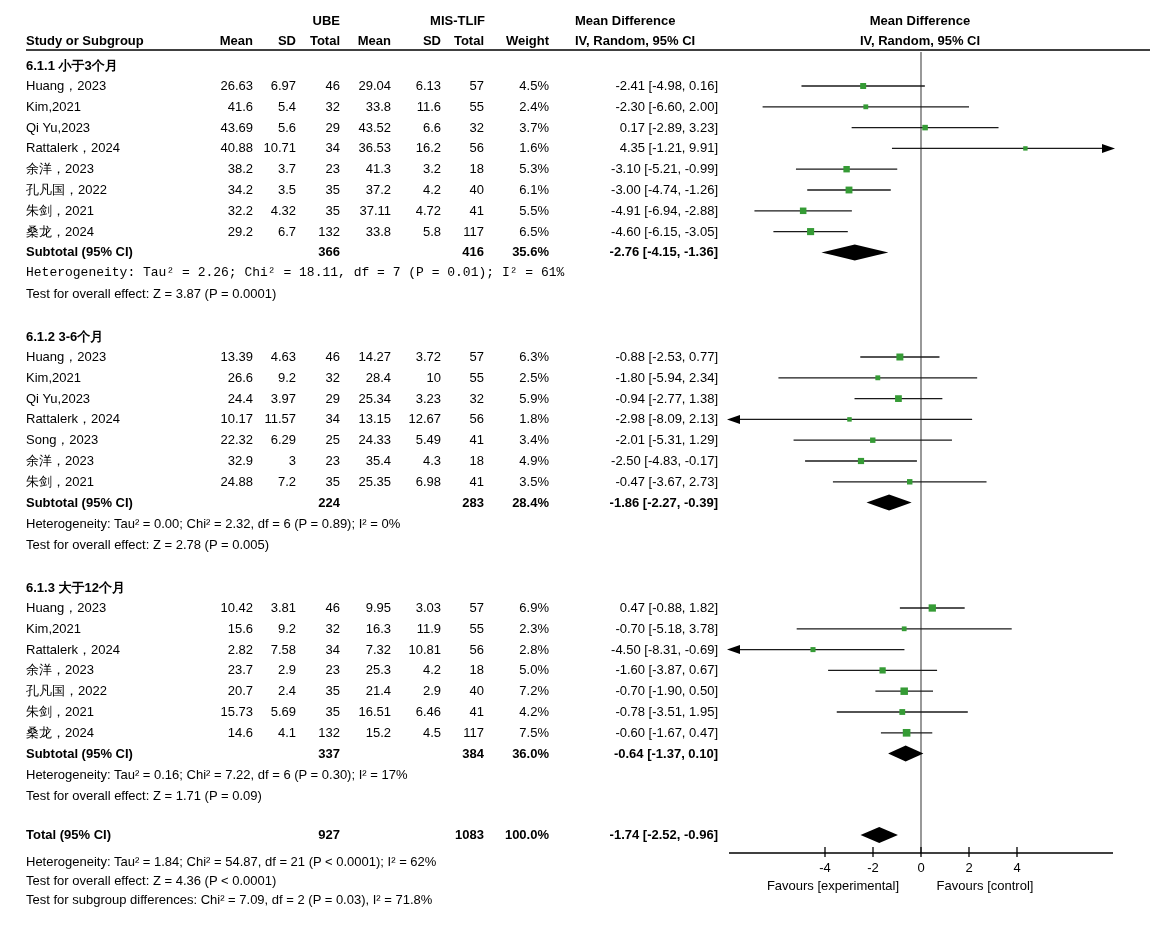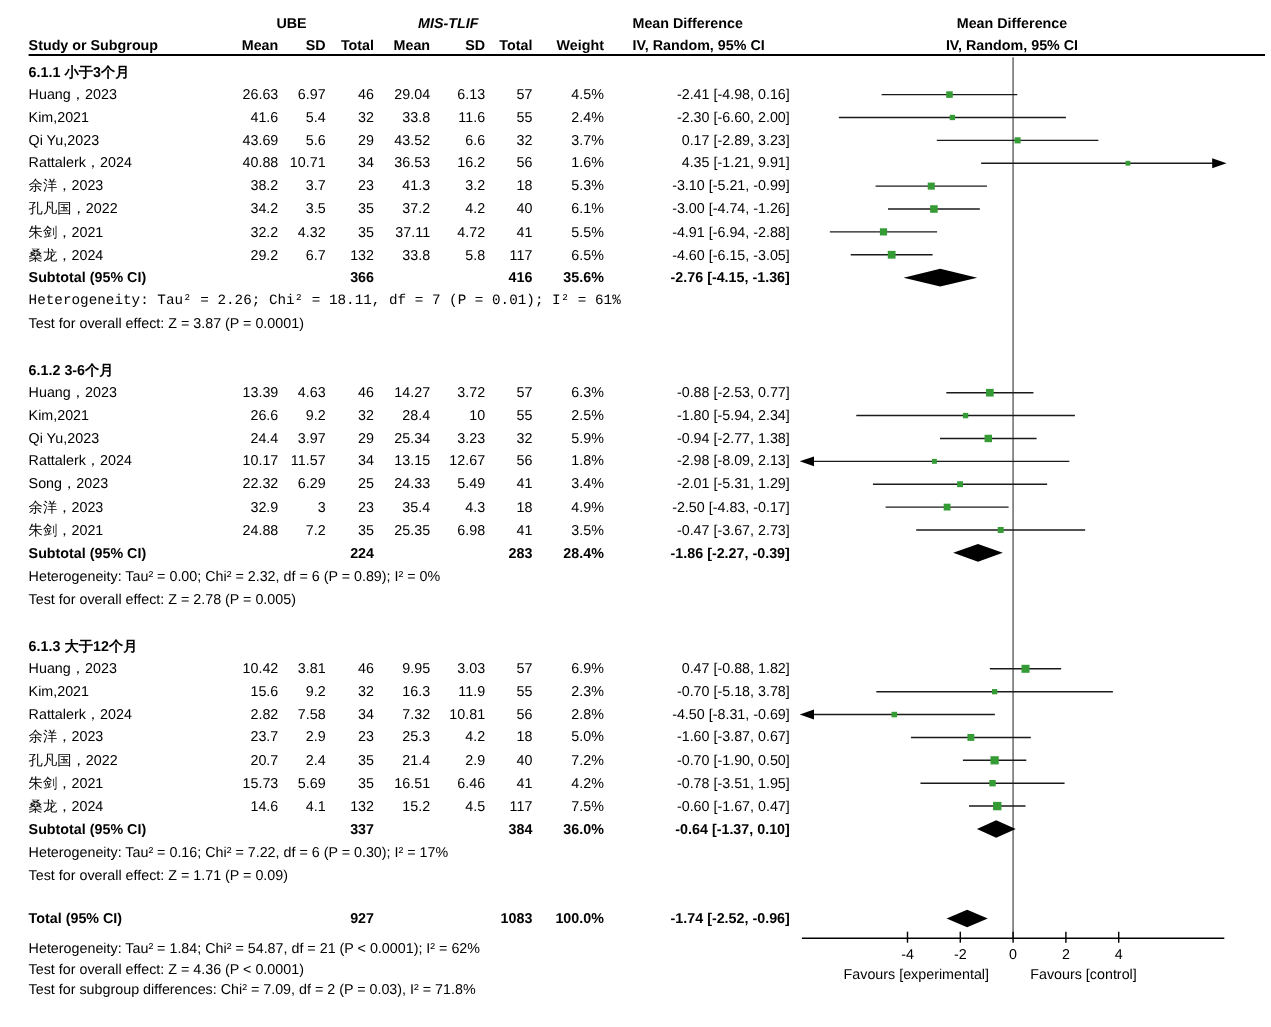--- a/index.html
+++ b/index.html
@@ -17,22 +17,22 @@
   .c-s1{left:223px;width:73px;text-align:right;}
   .c-t1{left:266px;width:74px;text-align:right;}
   .c-m2{left:306px;width:85px;text-align:right;}
   .c-s2{left:366px;width:75px;text-align:right;}
   .c-t2{left:414px;width:70px;text-align:right;}
   .c-w{left:479px;width:70px;text-align:right;}
   .c-ci{left:568px;width:150px;text-align:right;}
   .c-cih{left:575px;width:150px;text-align:left;}
   .c-plot{left:795px;width:250px;text-align:center;}
   
-  .h-ube{left:190px;width:150px;text-align:center;}
-  .h-mis{left:330px;width:155px;text-align:center;font-style:italic;}
+  .h-ube{left:190px;width:150px;text-align:right;}
+  .h-mis{left:330px;width:155px;text-align:right;}
   .h-md1{left:575px;width:150px;text-align:left;}
 </style>
 </head>
 <body>
 
 <div class="fig" id="fig">
   <svg id="plot-svg" width="1155" height="934">
       <line x1="26" y1="50" x2="1150" y2="50" stroke="#000" stroke-width="1.6"></line>
       <line x1="921" y1="52" x2="921" y2="853" stroke="#7f7f7f" stroke-width="1.6"></line>
       <line x1="801.48" y1="86" x2="924.84" y2="86" stroke="#1a1a1a" stroke-width="1.3"></line>

